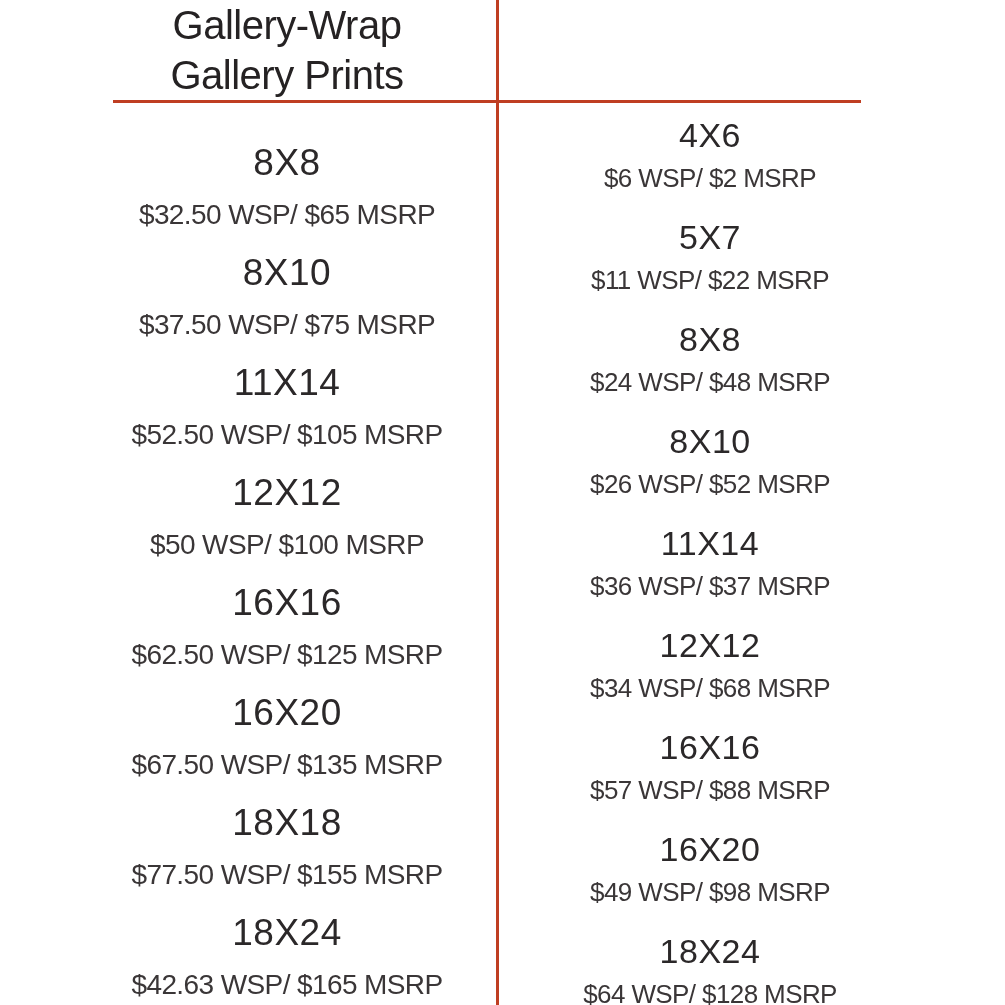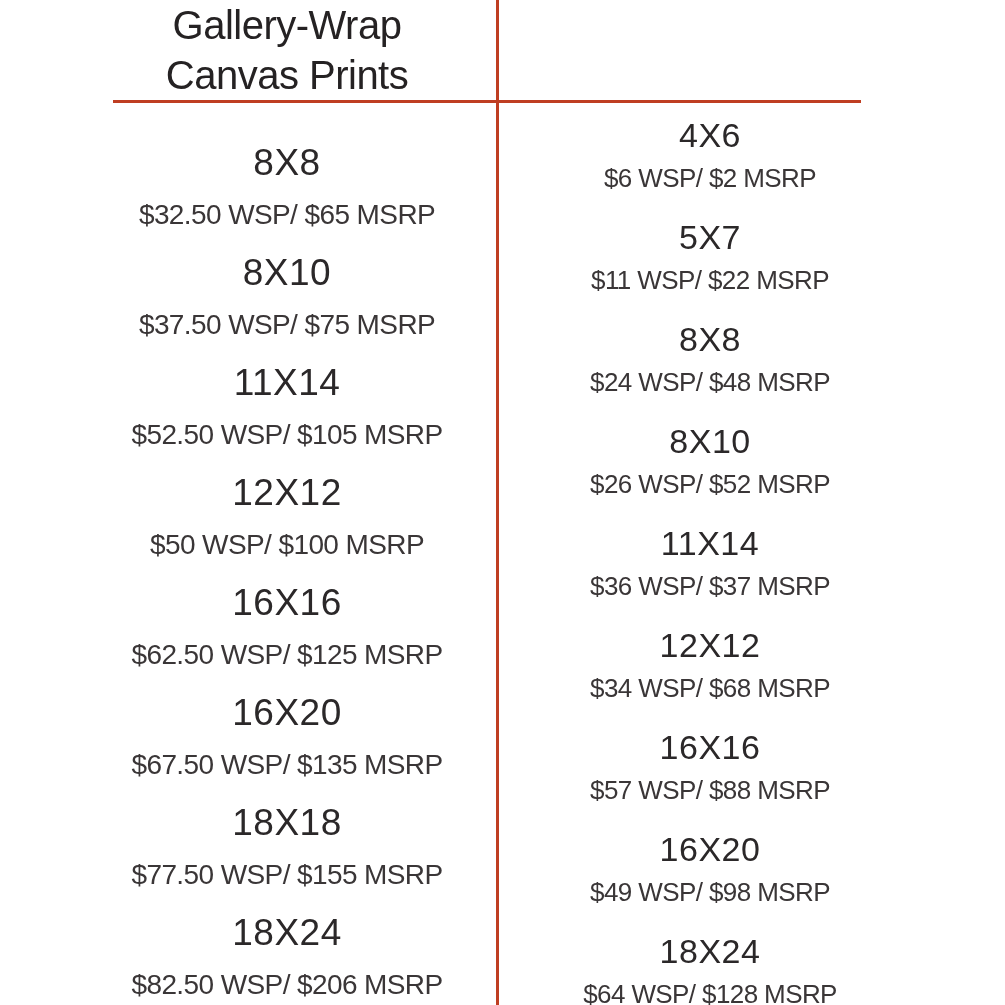--- a/index.html
+++ b/index.html
@@ -85,21 +85,21 @@
 <body>
 
 <div id="canvas">
 
   <div class="v-divider"></div>
   <div class="h-rule left"></div>
   <div class="h-rule right"></div>
 
   <div class="col-header left">
     <div>Gallery-Wrap</div>
-    <div>Canvas Prints</div>
+    <div>Gallery Prints</div>
   </div>
 
 
   <div class="items left">
     <div class="item">
       <div class="size">8X8</div>
       <div class="price">$32.50 WSP/ $65 MSRP</div>
     </div>
     <div class="item">
       <div class="size">8X10</div>
@@ -120,21 +120,21 @@
     <div class="item">
       <div class="size">16X20</div>
       <div class="price">$67.50 WSP/ $135 MSRP</div>
     </div>
     <div class="item">
       <div class="size">18X18</div>
       <div class="price">$77.50 WSP/ $155 MSRP</div>
     </div>
     <div class="item">
       <div class="size">18X24</div>
-      <div class="price">$82.50 WSP/ $206 MSRP</div>
+      <div class="price">$42.63 WSP/ $165 MSRP</div>
     </div>
   </div>
 
   <div class="items right">
     <div class="item">
       <div class="size">4X6</div>
       <div class="price">$6 WSP/ $2 MSRP</div>
     </div>
     <div class="item">
       <div class="size">5X7</div>

